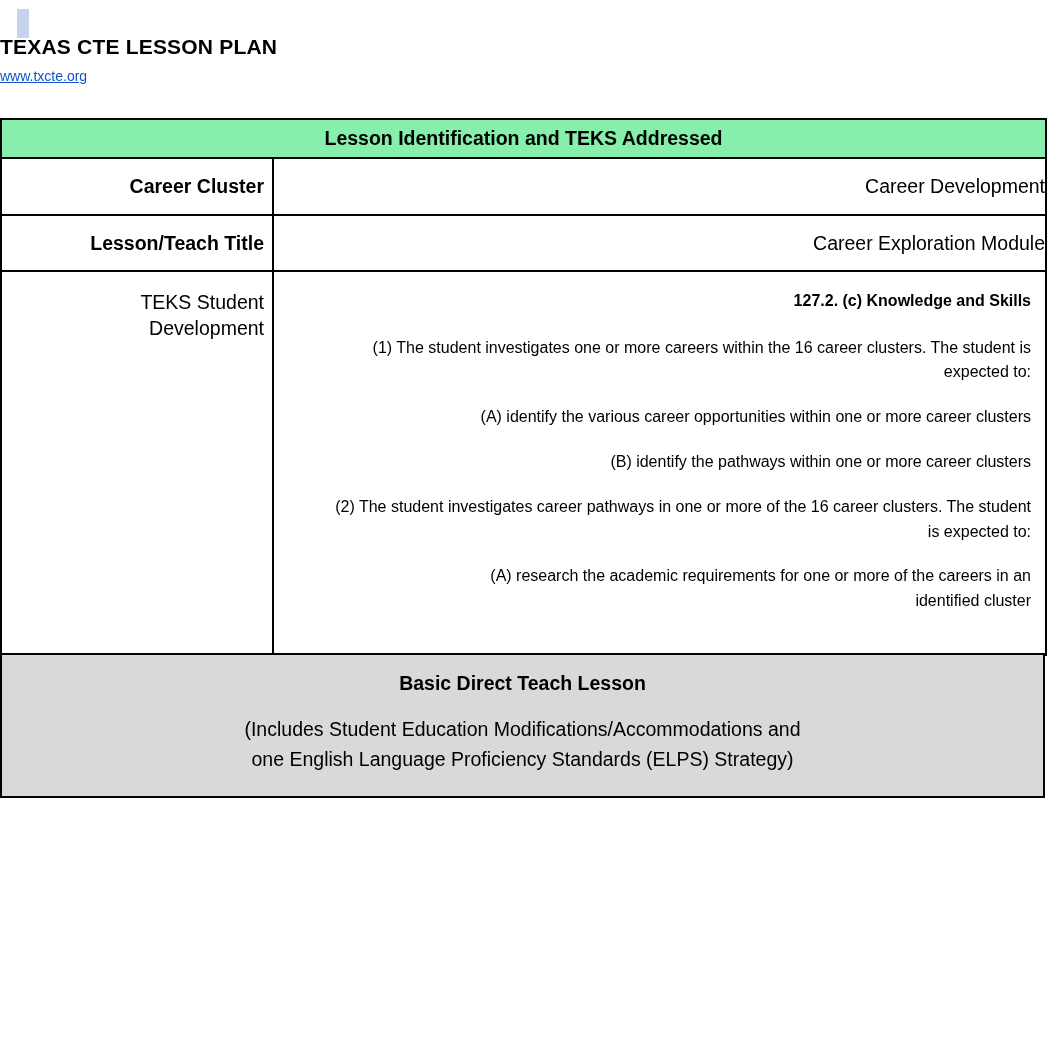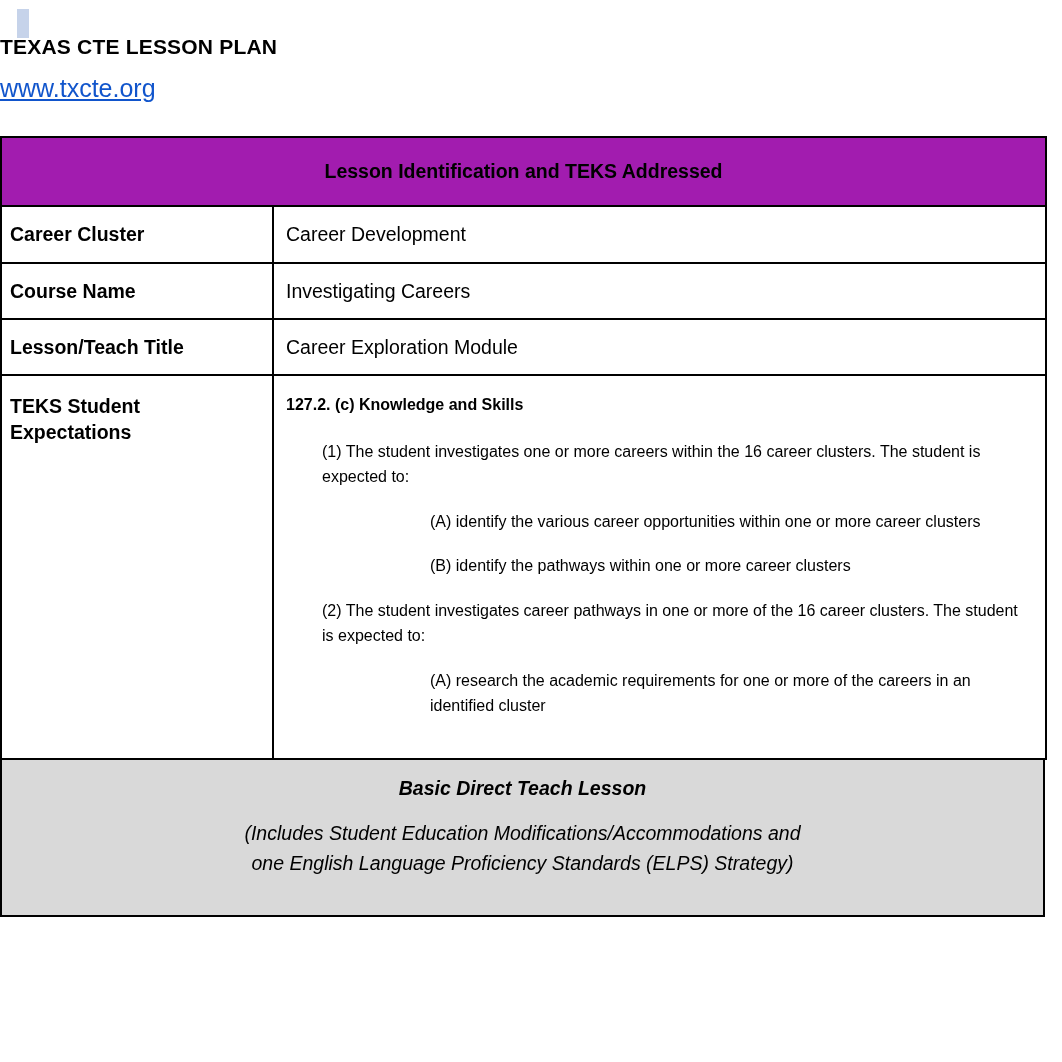--- a/index.html
+++ b/index.html
@@ -32,48 +32,49 @@
     text-align: left;
   }
   .doc-title {
     font-size: 21px;
     font-weight: bold;
     letter-spacing: 0.2px;
     line-height: 1.2;
   }
   .doc-link {
     display: inline-block;
-    margin-top: 15px;
-    font-size: 25px;
+    margin-top: 9px;
+    font-size: 14px;
     color: #1155cc;
     text-decoration: underline;
     cursor: pointer;
   }
 
   
   .lesson-table {
     margin-top: 33px;
     width: 1045px;
     border-collapse: collapse;
     table-layout: fixed;
   }
   .lesson-table td {
     border: 2.5px solid #000000;
     vertical-align: middle;
     padding: 0;
+    text-align: right;
   }
   .col-label { width: 272px; }
   .col-value { width: 773px; }
 
   .section-head td {
-    background: #a21caf;
+    background: #86efac;
     text-align: center;
     font-weight: bold;
     font-size: 19.5px;
-    padding: 22px 10px;
+    padding: 7px 10px;
   }
 
   td.label-cell {
     font-weight: bold;
     font-size: 19.5px;
     padding: 14px 8px;
     line-height: 1.35;
   }
   td.value-cell {
     font-size: 19.5px;
@@ -83,22 +84,22 @@
 
   
   td.teks-cell {
     vertical-align: top;
     padding: 17px 14px 40px 12px;
     font-size: 16px;
     line-height: 1.55;
   }
   td.teks-label {
     vertical-align: top;
-    text-align: left;
-    font-weight: bold;
+    text-align: right;
+    font-weight: normal;
     font-size: 19.5px;
     padding: 17px 8px 0 8px;
     line-height: 1.35;
   }
   .teks-heading {
     font-weight: bold;
     margin: 0 0 22px 0;
   }
   .teks-item {
     margin: 0 0 20px 36px;
@@ -111,23 +112,22 @@
   
   .footer-band {
     width: 1045px;
     background: #d9d9d9;
     border-left: 2.5px solid #000;
     border-right: 2.5px solid #000;
     border-bottom: 2.5px solid #000;
     border-top: 2.5px solid #000;
     box-sizing: border-box;
     text-align: center;
-    padding: 16px 10px 36px 10px;
+    padding: 16px 10px 22px 10px;
     margin-top: -2.5px;
-    font-style: italic;
   }
   .footer-title {
     font-weight: bold;
     font-size: 19.5px;
     line-height: 1.3;
   }
   .footer-sub {
     font-size: 19.5px;
     line-height: 1.55;
     margin-top: 17px;
@@ -151,34 +151,30 @@
   <tbody>
     <tr class="section-head">
       <td colspan="2">Lesson Identification and TEKS Addressed</td>
     </tr>
 
     <tr>
       <td class="label-cell">Career Cluster</td>
       <td class="value-cell">Career Development</td>
     </tr>
 
-    <tr>
-      <td class="label-cell">Course Name</td>
-      <td class="value-cell">Investigating Careers</td>
-    </tr>
 
     <tr>
       <td class="label-cell">Lesson/Teach Title</td>
       <td class="value-cell">Career Exploration Module</td>
     </tr>
 
     <tr>
       <td class="teks-label">
         <div>TEKS Student</div>
-        <div>Expectations</div>
+        <div>Development</div>
       </td>
       <td class="teks-cell">
         <p class="teks-heading">127.2. (c) Knowledge and Skills</p>
 
         <p class="teks-item">(1) The student investigates one or more careers within the 16 career clusters. The student is expected to:</p>
         <p class="teks-sub">(A) identify the various career opportunities within one or more career clusters</p>
         <p class="teks-sub">(B) identify the pathways within one or more career clusters</p>
 
         <p class="teks-item">(2) The student investigates career pathways in one or more of the 16 career clusters. The student is expected to:</p>
         <p class="teks-sub">(A) research the academic requirements for one or more of the careers in an identified cluster</p>

